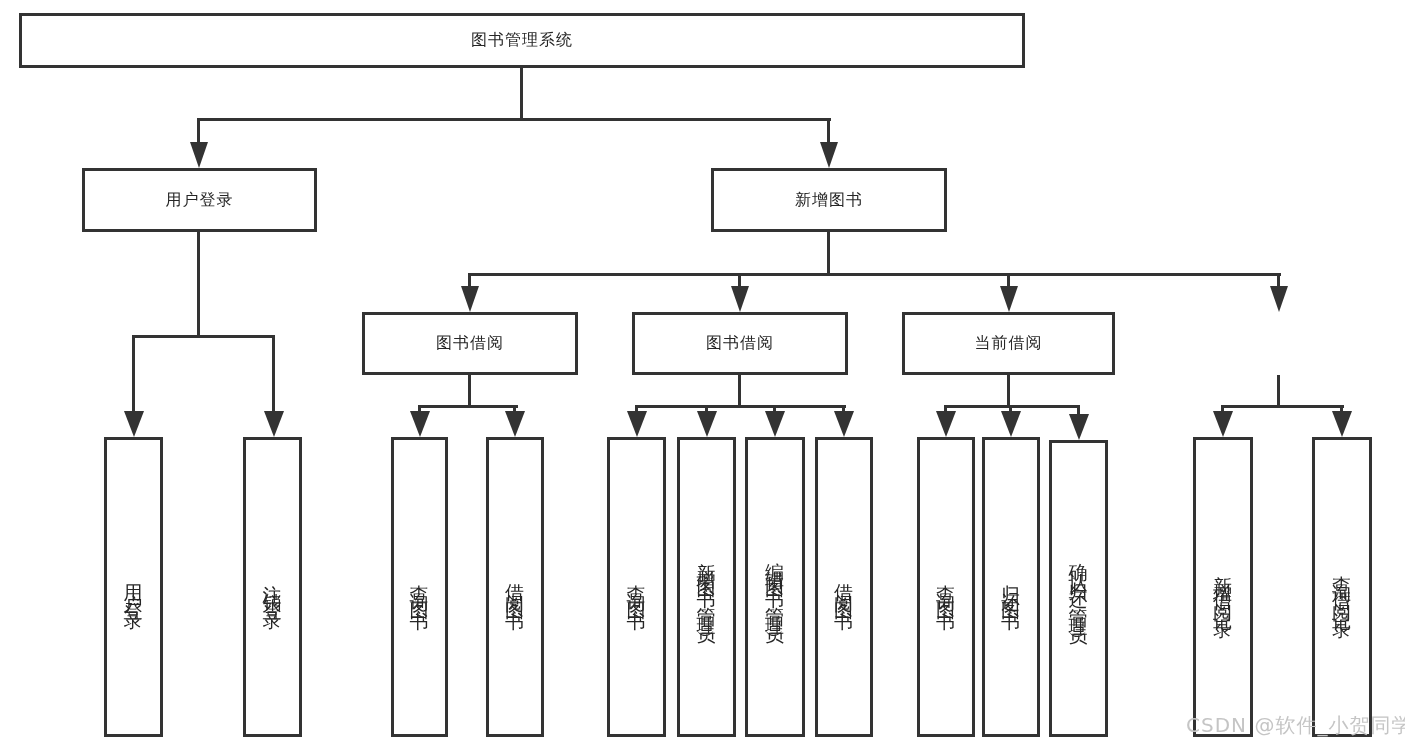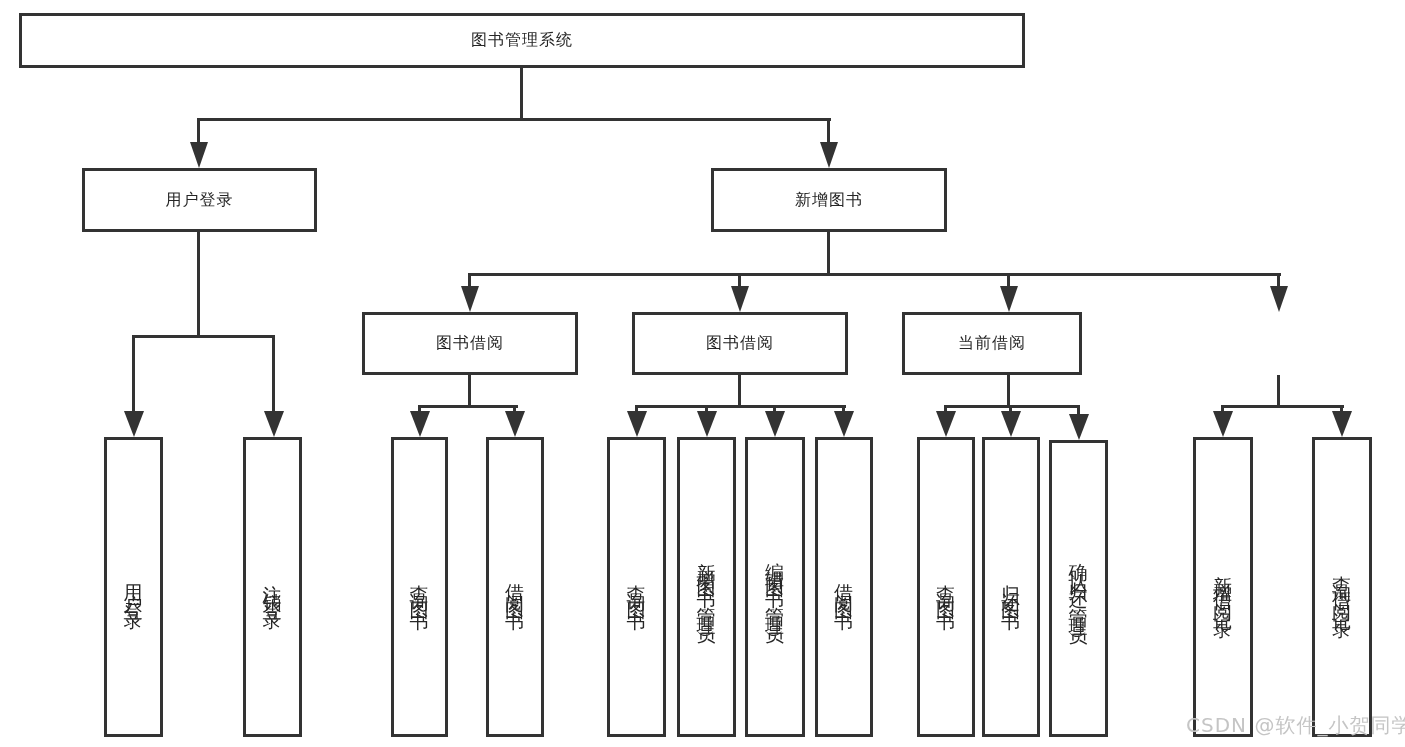--- a/index.html
+++ b/index.html
@@ -86,21 +86,21 @@
     <div class="vline" style="left:1277px;top:273px;height:17px"></div>
     <div class="tri" style="left:1270px;top:286px"></div>
   </div>
 
   <div class="box" style="left:362px;top:312px;width:216px;height:63px">
     <span>图书借阅</span>
   </div>
   <div class="box" style="left:632px;top:312px;width:216px;height:63px">
     <span>图书借阅</span>
   </div>
-  <div class="box" style="left:902px;top:312px;width:180px;height:63px">
+  <div class="box" style="left:902px;top:312px;width:213px;height:63px">
     <span>当前借阅</span>
   </div>
 
   <div>
     <div class="vline" style="left:468px;top:375px;height:30px"></div>
     <div class="hline" style="left:418px;top:405px;width:100px"></div>
     <div class="vline" style="left:418px;top:405px;height:10px"></div>
     <div class="tri-lg" style="left:410px;top:411px"></div>
     <div class="vline" style="left:513px;top:405px;height:10px"></div>
     <div class="tri-lg" style="left:505px;top:411px"></div>

